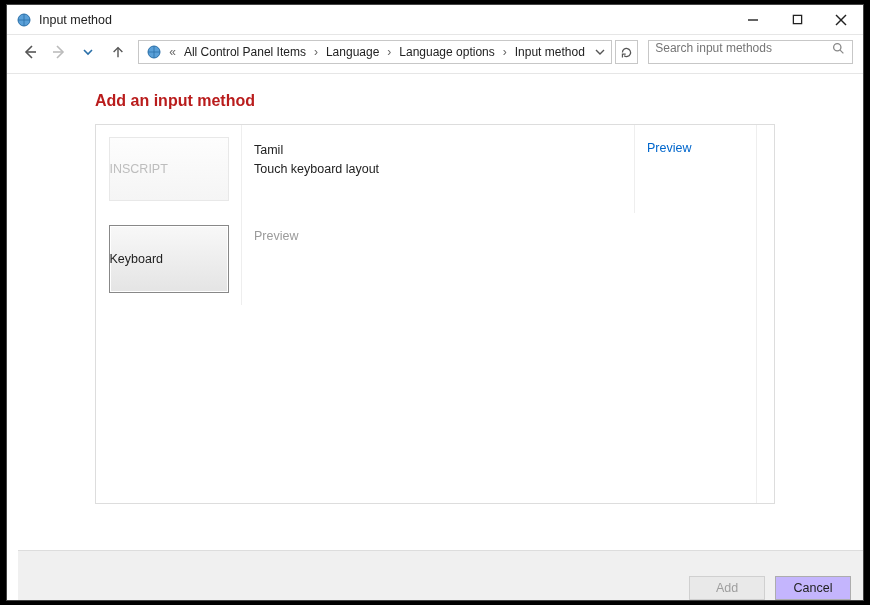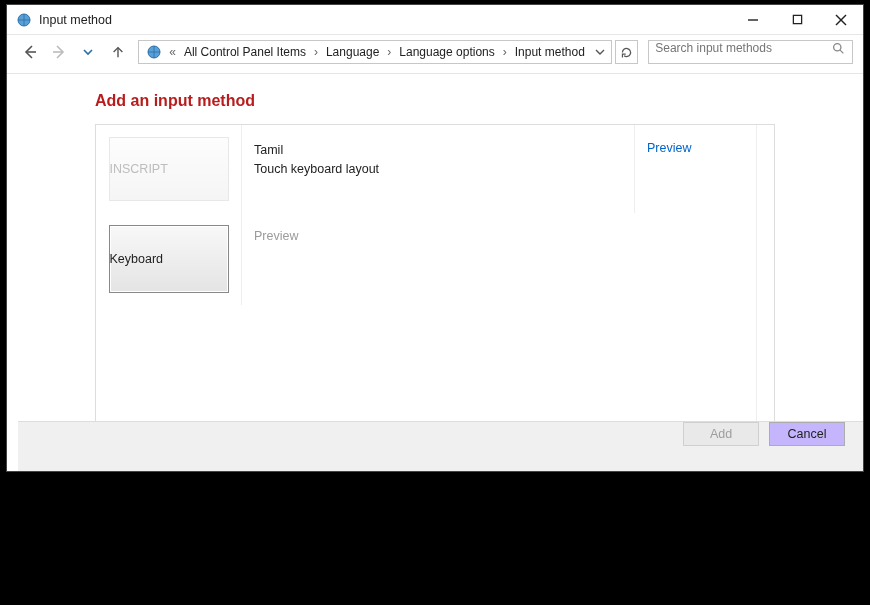--- a/index.html
+++ b/index.html
@@ -1,18 +1,18 @@
 <!DOCTYPE html>
 <html><head>
 <meta charset="utf-8">
 <style>
   * { box-sizing: border-box; margin: 0; padding: 0; font-family: "Segoe UI", Tahoma, sans-serif; }
   body { background: #000; width: 870px; height: 605px; overflow: hidden; }
   .window {
-    position: absolute; left: 6px; top: 4px; width: 858px; height: 468px;
+    position: absolute; left: 6px; top: 4px; width: 858px; height: 597px;
     background: #fff; border: 1px solid #444;
     display: flex; flex-direction: column;
   }
   
   .titlebar {
     height: 30px; display: flex; align-items: center;
     background: #fff; border-bottom: 1px solid #e6e6e6;
   }
   .title-icon { width: 18px; height: 18px; margin: 0 6px 0 8px; display:flex; align-items:center; justify-content:center; }
   .title-text { font-size: 12.5px; color: #222; flex: 1; }
@@ -70,21 +70,21 @@
   .col-desc { flex:1; padding: 16px 12px; border-left:1px solid #eee; font-size:12.5px; color:#222; line-height:1.5; }
   .col-desc .name { font-weight:400; }
   .col-desc .sub { color:#222; }
   .col-prev { width:140px; border-left:1px solid #eee; display:flex; align-items:flex-start; padding:16px 12px; }
   .preview-link { font-size:12.5px; color:#0066cc; cursor:pointer; }
   .preview-disabled { font-size:12.5px; color:#9b9b9b; cursor:default; }
   .scroll-strip { position:absolute; right:0; top:0; bottom:0; width:18px; border-left:1px solid #eee; background:#fff; }
   
   .footer {
     height: 50px; background:#f0f0f0; border-top:1px solid #ddd;
-    display:flex; align-items:flex-start; justify-content:flex-end; padding:0 18px; gap:10px;margin-left:11px;
+    display:flex; align-items:flex-end; justify-content:flex-end; padding:0 12px; gap:10px;margin-left:11px;
   }
   .footer-btn {
     min-width: 76px; height:24px; border:1px solid #adadad; background:#c4b5fd;
     font-size:12.5px; color:#222; cursor:pointer;
   }
   .footer-btn.disabled { color:#9e9e9e; background:#e9e9e9; border-color:#d0d0d0; cursor:default; }
   .divider { height:1px; background:#e6e6e6; margin-top:4px; }
 </style>
 </head>
 <body>

